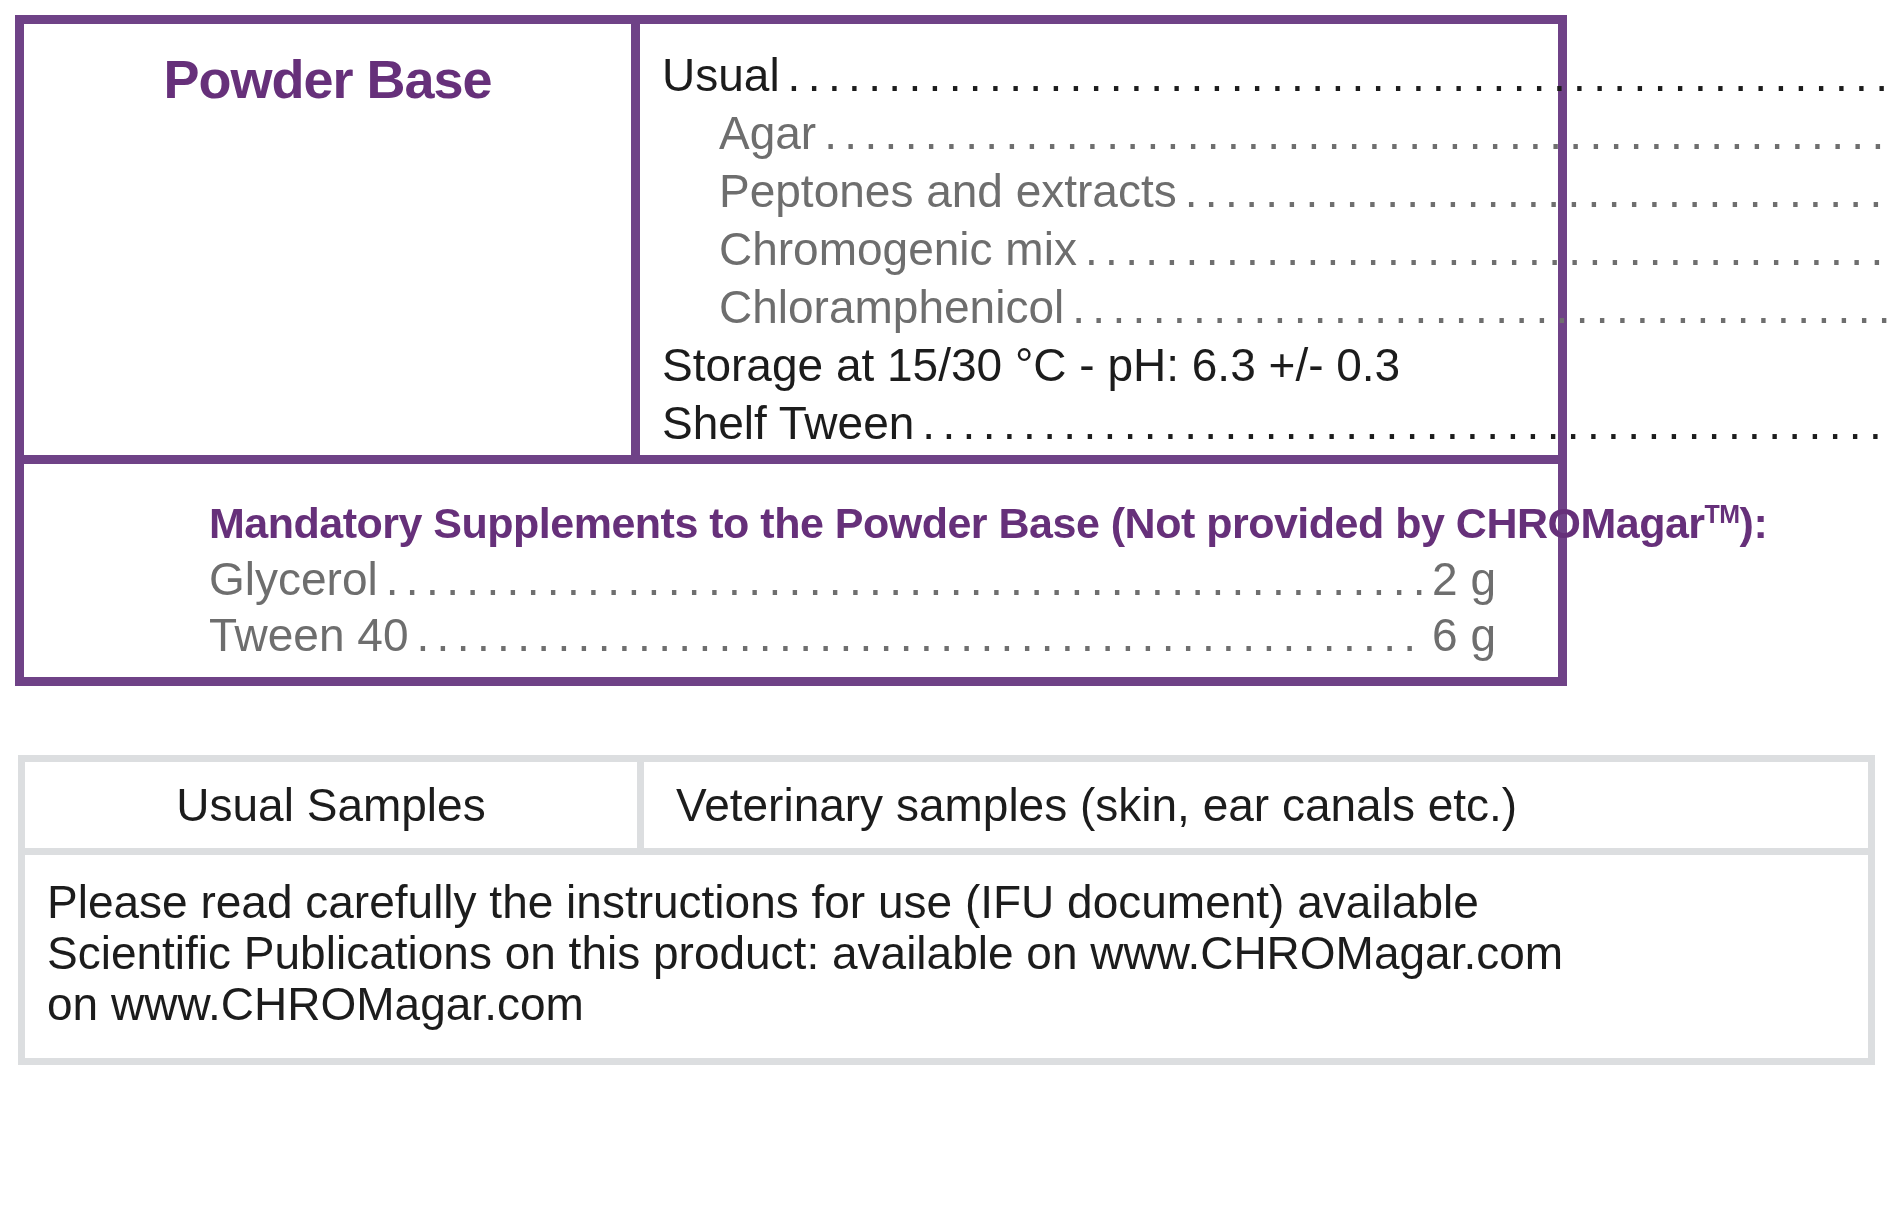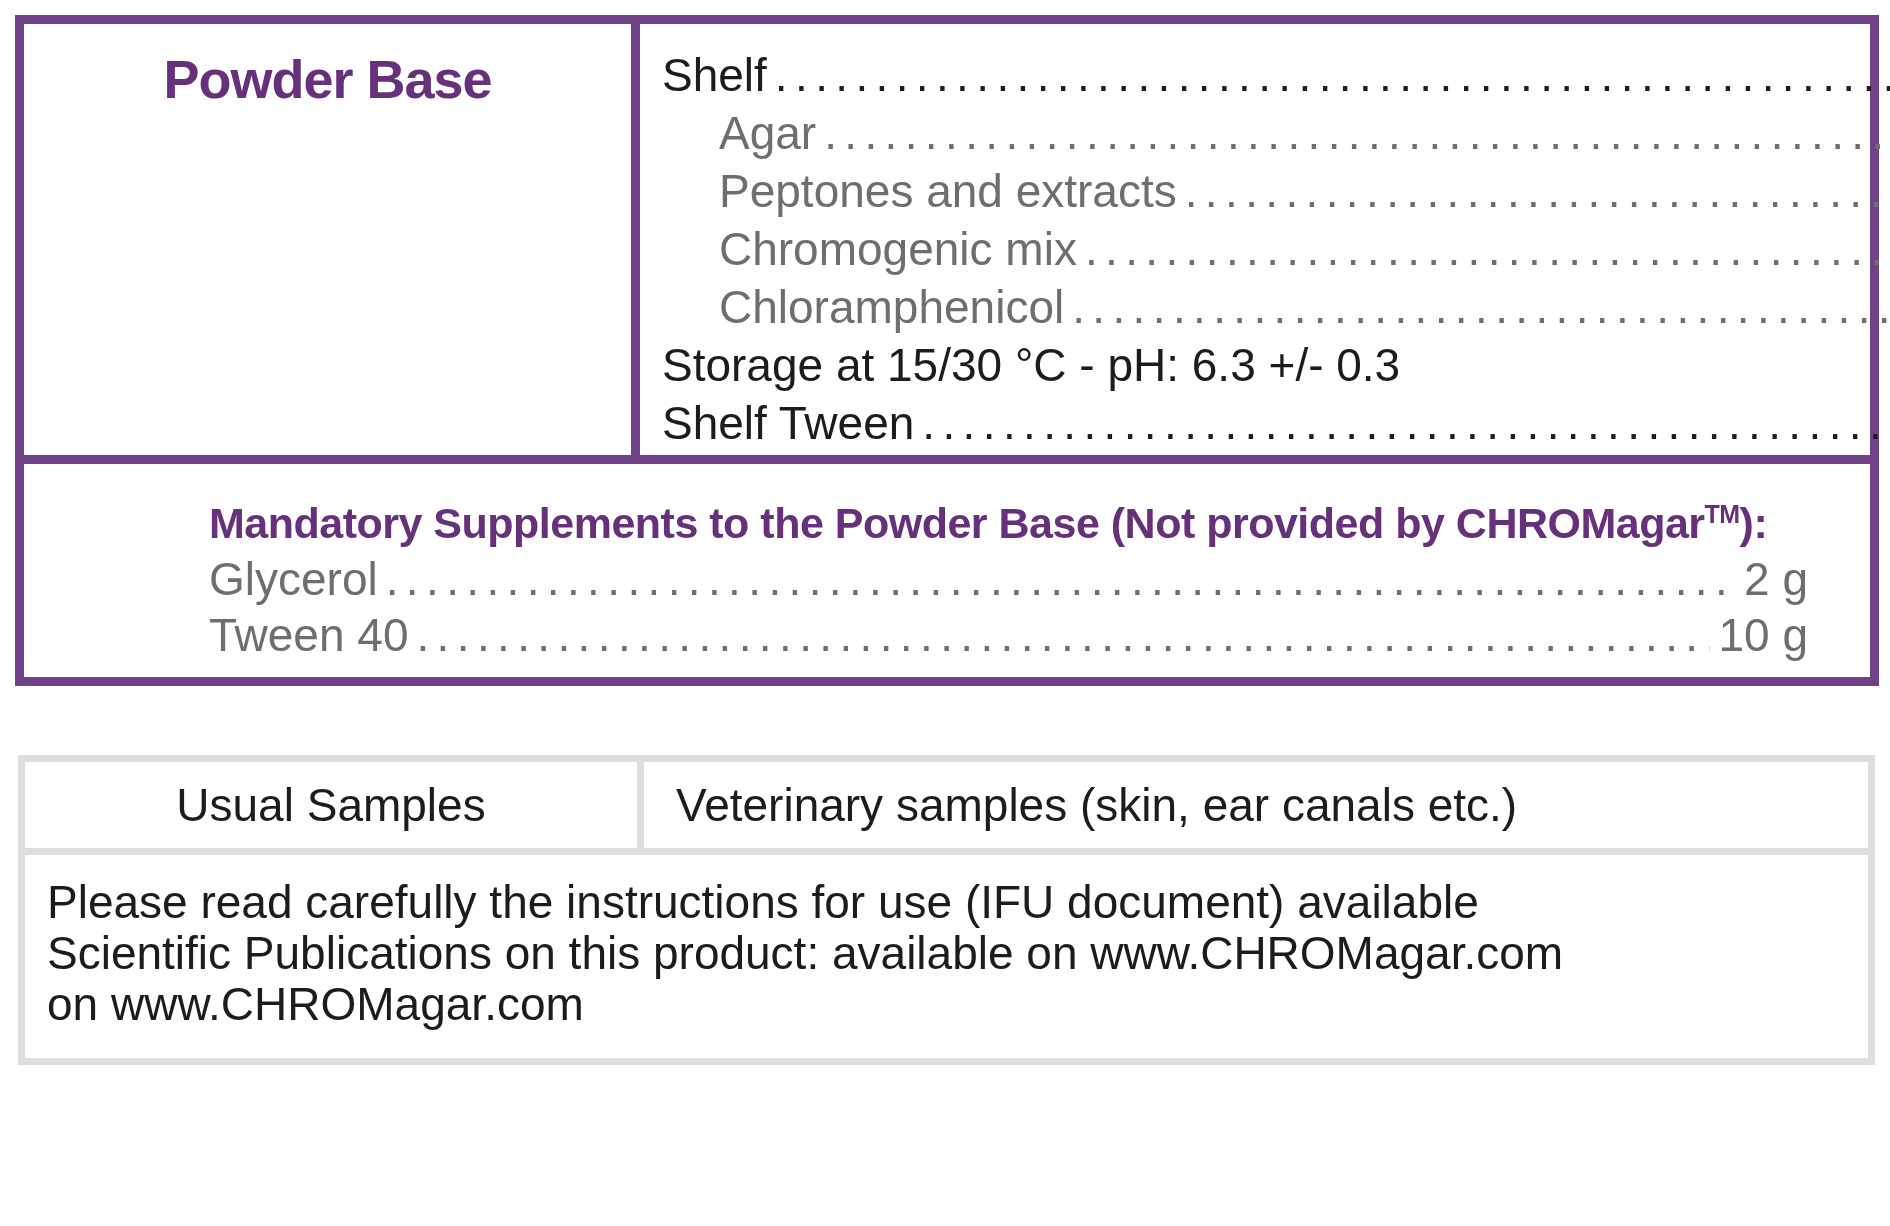--- a/index.html
+++ b/index.html
@@ -15,21 +15,21 @@
     width:1890px;height:1226px;
     font-family:"Liberation Sans", sans-serif;
     color:var(--ink);
     position:relative;
     overflow:hidden;
   }
   .page{position:relative;width:1890px;height:1226px;}
 
   
   .t1{
-    position:absolute;left:15px;top:15px;width:1864px;
+    position:absolute;left:15px;top:15px;width:1552px;
     border:9px solid var(--purple);
     background:#fff;
   }
   .t1-row1{display:flex;height:431px;}
   .t1-left{
     width:616px;flex:0 0 616px;
     border-right:9px solid var(--purple);
     text-align:center;
     padding-top:24px;
   }
@@ -109,21 +109,21 @@
 <div class="page">
 
   <section class="t1">
     <div class="t1-row1">
       <div class="t1-left">
         <h2 class="t1-title">Powder Base</h2>
       </div>
       <div class="t1-right">
 
         <div class="line">
-          <span class="lab">Shelf</span>
+          <span class="lab">Usual</span>
           <span class="dots">....................................................................................................................................................................................................................................................................</span>
 
         </div>
 
         <div class="line sub">
           <span class="lab">Agar</span>
           <span class="dots">....................................................................................................................................................................................................................................................................</span>
 
         </div>
 
@@ -163,21 +163,21 @@
 
       <div class="line supp-item">
         <span class="lab">Glycerol</span>
         <span class="dots">....................................................................................................................................................................................................................................................................</span>
         <span class="val">2 g</span>
       </div>
 
       <div class="line supp-item">
         <span class="lab">Tween 40</span>
         <span class="dots">....................................................................................................................................................................................................................................................................</span>
-        <span class="val">10 g</span>
+        <span class="val">6 g</span>
       </div>
     </div>
   </section>
 
   <section class="t2">
 
     <div class="t2-row">
       <div class="t2-left">
         <span>Usual Samples</span>
       </div>

